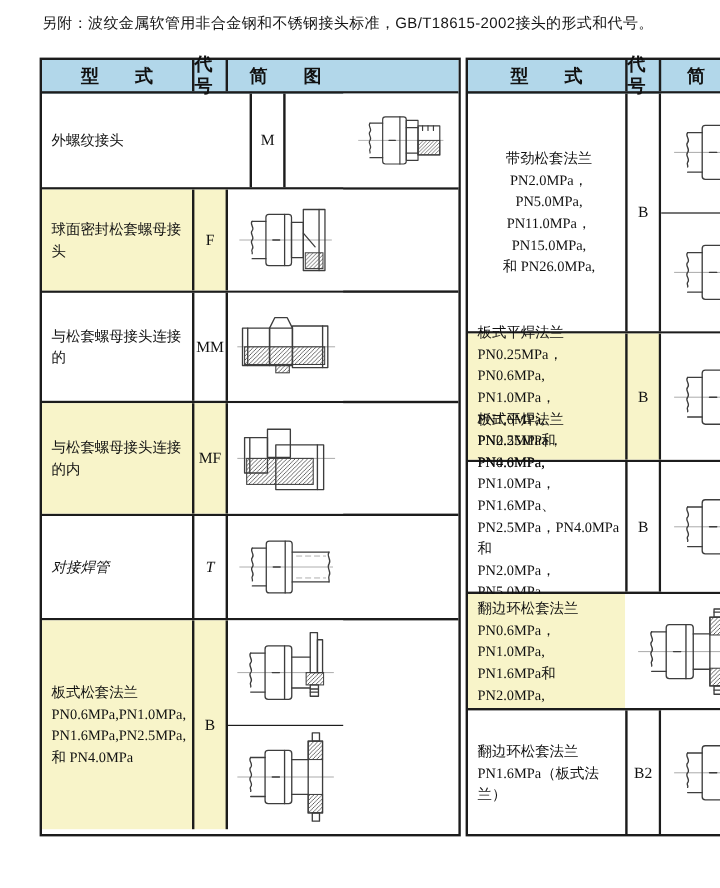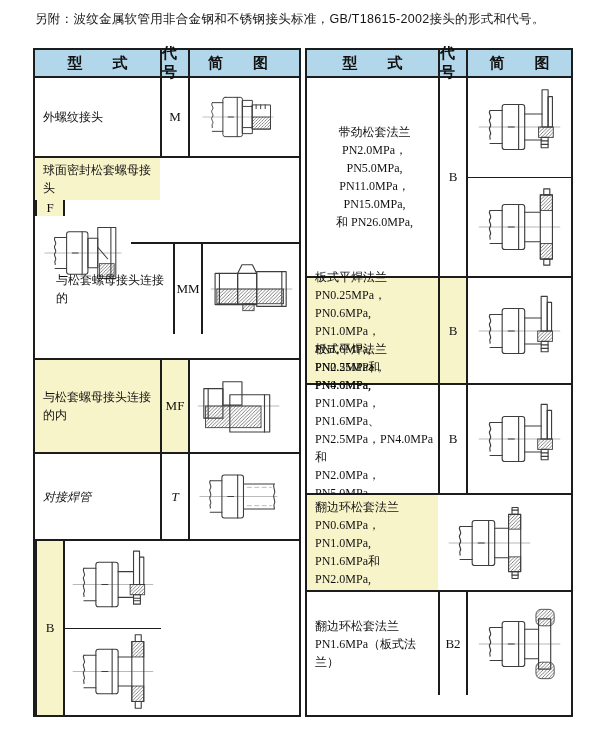--- a/index.html
+++ b/index.html
@@ -58,21 +58,21 @@
 <div class="title">另附：波纹金属软管用非合金钢和不锈钢接头标准，GB/T18615-2002接头的形式和代号。</div>
 
 <div class="tables">
   <div class="tbl t-left" id="left-table">
     <div class="hdr">
       <div class="hcell w-type">型　　式</div>
       <div class="hcell w-code" style="border-left:2px solid #1c1c1c;border-right:2px solid #1c1c1c;">代号</div>
       <div class="hcell w-diag">简　　图</div>
     </div>
     <div class="rows">
-        <div class="row" style="height: 78px;">
+        <div class="row" style="height: 78px; gap: 48px;">
           <div class="cell-type w-type">
             <div>外螺纹接头</div>
           </div>
           <div class="cell-code w-code">M</div>
           <div class="cell-diagram w-diag">
             <div class="sub">
               <svg width="76" height="68" viewBox="0 0 100 90">
                 <line x1="3" y1="45" x2="97" y2="45" class="cl"></line>
                 <path class="s" d="M16,26 c-3,3 3,6.3 0,9.5 c-3,3 3,6.3 0,9.5 c-3,3 3,6.3 0,9.5 c-1.2,1.8 0.8,3 0,4.5"></path>
                 <line class="s" x1="16" y1="26" x2="30" y2="26"></line>
@@ -85,21 +85,21 @@
                 <line class="s" x1="56" y1="59" x2="69" y2="59"></line>
                 <rect class="s" x="69" y="29" width="24" height="32"></rect>
                 <line class="s" x1="74" y1="29" x2="74" y2="34"></line>
                 <line class="s" x1="80" y1="29" x2="80" y2="34"></line>
                 <line class="s" x1="86" y1="29" x2="86" y2="34"></line>
                 <rect class="h" x="69" y="45" width="24" height="16"></rect>
               </svg>
             </div>
           </div>
         </div>
-        <div class="row hl" style="height: 84px; flex-direction: column;">
+        <div class="row hl" style="height: 84px;">
           <div class="cell-type w-type">
             <div>球面密封松套螺母接头</div>
           </div>
           <div class="cell-code w-code">F</div>
           <div class="cell-diagram w-diag">
             <div class="sub">
               <svg width="82" height="74" viewBox="0 0 100 90">
                 <line x1="3" y1="45" x2="97" y2="45" class="cl"></line>
                 <path class="s" d="M16,26 c-3,3 3,6.3 0,9.5 c-3,3 3,6.3 0,9.5 c-3,3 3,6.3 0,9.5 c-1.2,1.8 0.8,3 0,4.5"></path>
                 <line class="s" x1="16" y1="26" x2="30" y2="26"></line>
@@ -109,42 +109,42 @@
                 <line class="s" x1="37" y1="45" x2="44" y2="45"></line>
                 <rect class="s" x="56" y="27" width="12" height="36"></rect>
                 <rect class="s" x="68" y="14" width="22" height="62"></rect>
                 <line class="s" x1="84" y1="14" x2="84" y2="76"></line>
                 <path class="s" d="M68,38 L80,52"></path>
                 <rect class="h" x="70" y="58" width="18" height="16"></rect>
               </svg>
             </div>
           </div>
         </div>
-        <div class="row" style="height: 90px; padding-left: 13px;">
+        <div class="row" style="height: 90px;">
           <div class="cell-type w-type">
             <div>与松套螺母接头连接的</div>
           </div>
           <div class="cell-code w-code">MM</div>
           <div class="cell-diagram w-diag">
             <div class="sub">
               <svg width="87" height="78" viewBox="0 0 100 90">
                 <line x1="3" y1="45" x2="97" y2="45" class="cl"></line>
                 <rect class="s" x="8" y="27" width="26" height="36"></rect>
                 <line class="s" x1="13" y1="27" x2="13" y2="63"></line>
                 <polygon class="s" points="34,27 39,17 51,17 56,27 56,63 34,63 34,27"></polygon>
                 <line class="s" x1="34" y1="27" x2="56" y2="27"></line>
                 <rect class="s" x="56" y="25" width="34" height="40"></rect>
                 <line class="s" x1="85" y1="25" x2="85" y2="65"></line>
                 <rect class="h" x="10" y="45" width="77" height="17"></rect>
                 <rect class="h" x="40" y="62" width="13" height="8"></rect>
               </svg>
             </div>
           </div>
         </div>
-        <div class="row hl" style="height: 92px; margin-top: 24px;">
+        <div class="row hl" style="height: 92px;">
           <div class="cell-type w-type">
             <div>与松套螺母接头连接的内</div>
           </div>
           <div class="cell-code w-code">MF</div>
           <div class="cell-diagram w-diag">
             <div class="sub">
               <svg width="87" height="78" viewBox="0 0 100 90">
                 <line x1="3" y1="45" x2="97" y2="45" class="cl"></line>
                 <rect class="s" x="10" y="25" width="22" height="34"></rect>
                 <line class="s" x1="15" y1="25" x2="15" y2="59"></line>
@@ -174,20 +174,26 @@
                 <line class="s" x1="56" y1="30" x2="93" y2="30"></line>
                 <line class="s" x1="56" y1="60" x2="93" y2="60"></line>
                 <path class="s" d="M93,30 c-3,4 3,8 0,12 c-3,4 3,8 0,12 c-1,2 0.6,4 0,6"></path>
                 <line class="cl" x1="60" y1="34" x2="90" y2="34" stroke-dasharray="6 3"></line>
                 <line class="cl" x1="60" y1="56" x2="90" y2="56" stroke-dasharray="6 3"></line>
               </svg>
             </div>
           </div>
         </div>
         <div class="row hl" style="height: 174px;">
+          <div class="cell-type w-type">
+            <div>板式松套法兰</div>
+            <div>PN0.6MPa,PN1.0MPa,</div>
+            <div>PN1.6MPa,PN2.5MPa,</div>
+            <div>和 PN4.0MPa</div>
+          </div>
           <div class="cell-code w-code">B</div>
           <div class="cell-diagram w-diag">
             <div class="sub">
               <svg width="86" height="77" viewBox="0 0 100 90">
                 <line x1="3" y1="45" x2="97" y2="45" class="cl"></line>
                 <path class="s" d="M16,26 c-3,3 3,6.3 0,9.5 c-3,3 3,6.3 0,9.5 c-3,3 3,6.3 0,9.5 c-1.2,1.8 0.8,3 0,4.5"></path>
                 <line class="s" x1="16" y1="26" x2="30" y2="26"></line>
                 <line class="s" x1="16" y1="64" x2="30" y2="64"></line>
                 <rect class="s" x="30" y="19" width="26" height="52" rx="3"></rect>
                 <line class="s" x1="49" y1="19" x2="49" y2="71"></line>

